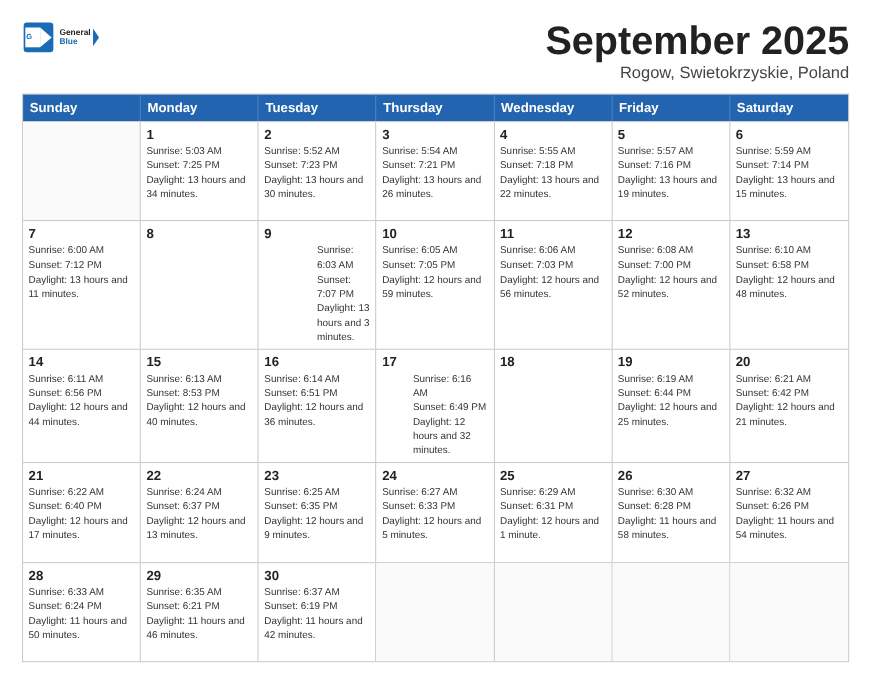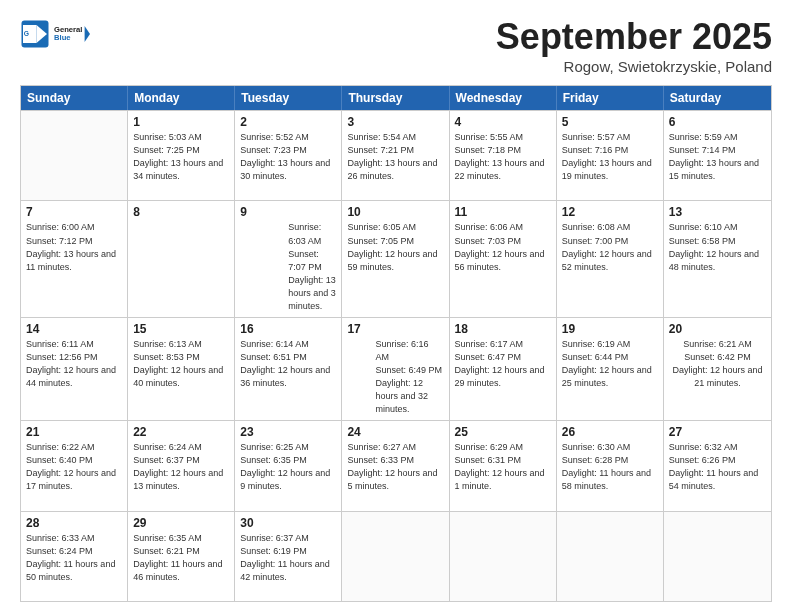--- a/index.html
+++ b/index.html
@@ -215,21 +215,21 @@
             <div class="day-num">13</div>
             <div class="cell-text" style="white-space: pre-line;">Sunrise: 6:10 AM
 Sunset: 6:58 PM
 Daylight: 12 hours and 48 minutes.</div>
           </div>
         </div>
         <div class="cal-row">
           <div class="cal-cell">
             <div class="day-num">14</div>
             <div class="cell-text" style="white-space: pre-line;">Sunrise: 6:11 AM
-Sunset: 12:56 PM
+Sunset: 6:56 PM
 Daylight: 12 hours and 44 minutes.</div>
           </div>
           <div class="cal-cell">
             <div class="day-num">15</div>
             <div class="cell-text" style="white-space: pre-line;">Sunrise: 6:13 AM
 Sunset: 8:53 PM
 Daylight: 12 hours and 40 minutes.</div>
           </div>
           <div class="cal-cell">
             <div class="day-num">16</div>
@@ -238,33 +238,30 @@
 Daylight: 12 hours and 36 minutes.</div>
           </div>
           <div class="cal-cell">
             <div class="day-num">17</div>
             <div class="cell-text" style="white-space: pre-line; margin-left: 28px;">Sunrise: 6:16 AM
 Sunset: 6:49 PM
 Daylight: 12 hours and 32 minutes.</div>
           </div>
           <div class="cal-cell">
             <div class="day-num">18</div>
-            <div class="cell-text" style="white-space: pre-line;">Sunrise: 6:17 AM
-Sunset: 6:47 PM
-Daylight: 12 hours and 29 minutes.</div>
           </div>
           <div class="cal-cell">
             <div class="day-num">19</div>
             <div class="cell-text" style="white-space: pre-line;">Sunrise: 6:19 AM
 Sunset: 6:44 PM
 Daylight: 12 hours and 25 minutes.</div>
           </div>
           <div class="cal-cell">
             <div class="day-num">20</div>
-            <div class="cell-text" style="white-space: pre-line; text-align: center;">Sunrise: 6:21 AM
+            <div class="cell-text" style="white-space: pre-line;">Sunrise: 6:21 AM
 Sunset: 6:42 PM
 Daylight: 12 hours and 21 minutes.</div>
           </div>
         </div>
         <div class="cal-row">
           <div class="cal-cell">
             <div class="day-num">21</div>
             <div class="cell-text" style="white-space: pre-line;">Sunrise: 6:22 AM
 Sunset: 6:40 PM
 Daylight: 12 hours and 17 minutes.</div>

